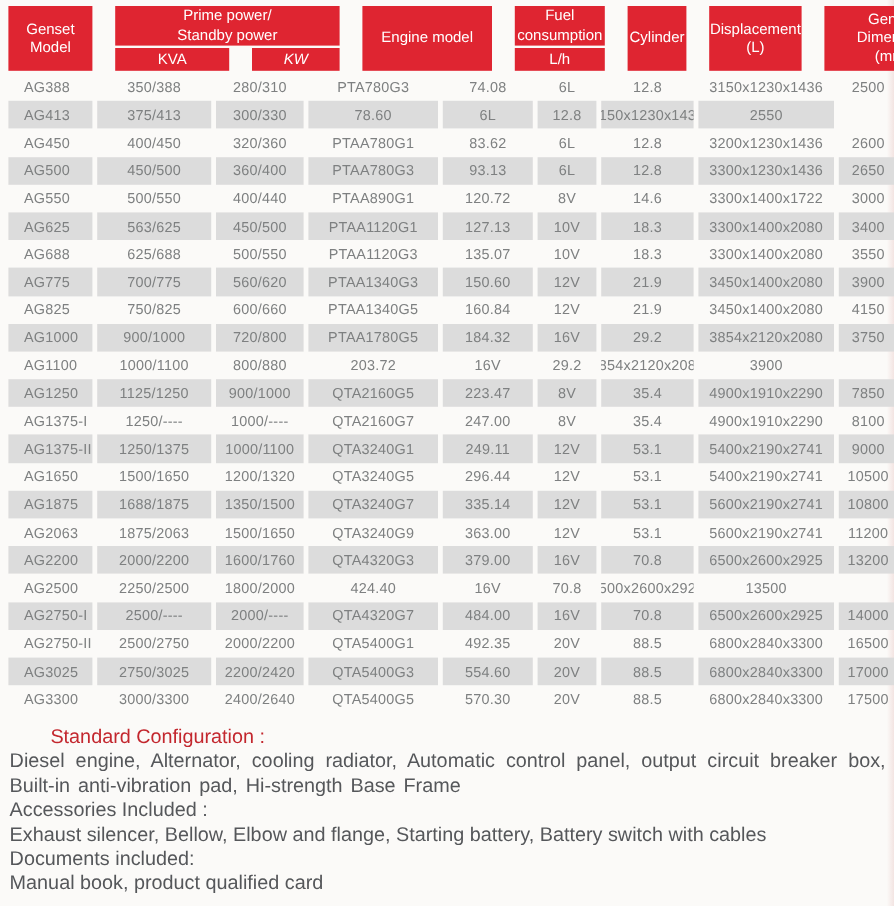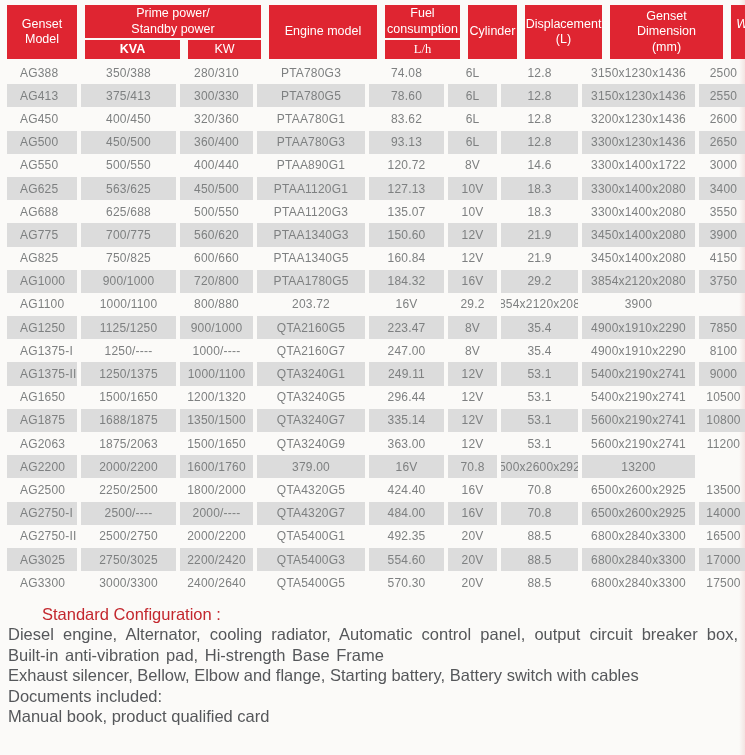--- a/index.html
+++ b/index.html
@@ -22,37 +22,37 @@
     position:absolute;right:0;top:0;width:6px;height:100%;
     background:linear-gradient(to right,#fbfaf8,#f3e4e2);
   }
   .table-wrap{
     position:absolute;left:7px;top:5px;width:733px;
   }
   .header-grid{
     display:grid;
     grid-template-columns:var(--cols);
     grid-template-rows:33px 19px;
-    gap:2px 8px;
+    gap:2px 19px;
   }
   .hcell{
     background:var(--red);
     color:#fff;
     display:flex;align-items:center;justify-content:center;
     text-align:center;
     white-space:pre-line;
     font-size:12.5px;line-height:1.22;
   }
   .h-genset{grid-column:1;grid-row:1/3;}
   .h-prime{grid-column:2/4;grid-row:1;}
-  .h-kva{grid-column:2;grid-row:2;font-weight:bold;}
-  .h-kw{grid-column:3;grid-row:2;}
+  .h-kva{grid-column:2;grid-row:2;}
+  .h-kw{grid-column:3;grid-row:2;font-style:italic;}
   .h-engine{grid-column:4;grid-row:1/3;}
   .h-fuel{grid-column:5;grid-row:1;}
-  .h-lh{grid-column:5;grid-row:2;font-family:Liberation Serif, serif;}
+  .h-lh{grid-column:5;grid-row:2;}
   .h-cyl{grid-column:6;grid-row:1/3;}
   .h-disp{grid-column:7;grid-row:1/3;}
   .h-dim{grid-column:8;grid-row:1/3;}
   .h-weight{grid-column:9;grid-row:1/3;font-style:italic;}
   .tbody{margin-top:2px;}
   .row{
     display:grid;
     grid-template-columns:var(--cols);
     column-gap:4px;
     height:23.2px;
@@ -115,21 +115,20 @@
         <div class="cell c4">74.08</div>
         <div class="cell c5">6L</div>
         <div class="cell c6">12.8</div>
         <div class="cell c7">3150x1230x1436</div>
         <div class="cell c8">2500</div>
       </div>
       <div class="row alt">
         <div class="cell c0">AG413</div>
         <div class="cell c1">375/413</div>
         <div class="cell c2">300/330</div>
-        <div class="cell c3">PTA780G5</div>
         <div class="cell c4">78.60</div>
         <div class="cell c5">6L</div>
         <div class="cell c6">12.8</div>
         <div class="cell c7">3150x1230x1436</div>
         <div class="cell c8">2550</div>
       </div>
       <div class="row">
         <div class="cell c0">AG450</div>
         <div class="cell c1">400/450</div>
         <div class="cell c2">320/360</div>
@@ -290,31 +289,31 @@
         <div class="cell c4">363.00</div>
         <div class="cell c5">12V</div>
         <div class="cell c6">53.1</div>
         <div class="cell c7">5600x2190x2741</div>
         <div class="cell c8">11200</div>
       </div>
       <div class="row alt">
         <div class="cell c0">AG2200</div>
         <div class="cell c1">2000/2200</div>
         <div class="cell c2">1600/1760</div>
+        <div class="cell c3">QTA4320G3</div>
         <div class="cell c4">379.00</div>
         <div class="cell c5">16V</div>
         <div class="cell c6">70.8</div>
         <div class="cell c7">6500x2600x2925</div>
         <div class="cell c8">13200</div>
       </div>
       <div class="row">
         <div class="cell c0">AG2500</div>
         <div class="cell c1">2250/2500</div>
         <div class="cell c2">1800/2000</div>
-        <div class="cell c3">QTA4320G5</div>
         <div class="cell c4">424.40</div>
         <div class="cell c5">16V</div>
         <div class="cell c6">70.8</div>
         <div class="cell c7">6500x2600x2925</div>
         <div class="cell c8">13500</div>
       </div>
       <div class="row alt">
         <div class="cell c0">AG2750-I</div>
         <div class="cell c1">2500/----</div>
         <div class="cell c2">2000/----</div>
@@ -357,16 +356,17 @@
         <div class="cell c6">88.5</div>
         <div class="cell c7">6800x2840x3300</div>
         <div class="cell c8">17500</div>
       </div>
     </div>
 </div>
 
 <div class="notes">
   <p class="heading">Standard Configuration :</p>
   <p class="justify">Diesel engine,  Alternator,  cooling radiator,  Automatic control panel,   output circuit breaker box,  Built-in anti-vibration pad,  Hi-strength Base Frame</p>
+  <p>Accessories Included :</p>
   <p>Exhaust silencer,  Bellow,  Elbow and flange,  Starting battery,  Battery switch with cables</p>
   <p>Documents included:</p>
   <p>Manual book, product qualified card</p>
 </div>
 
 </body></html>

